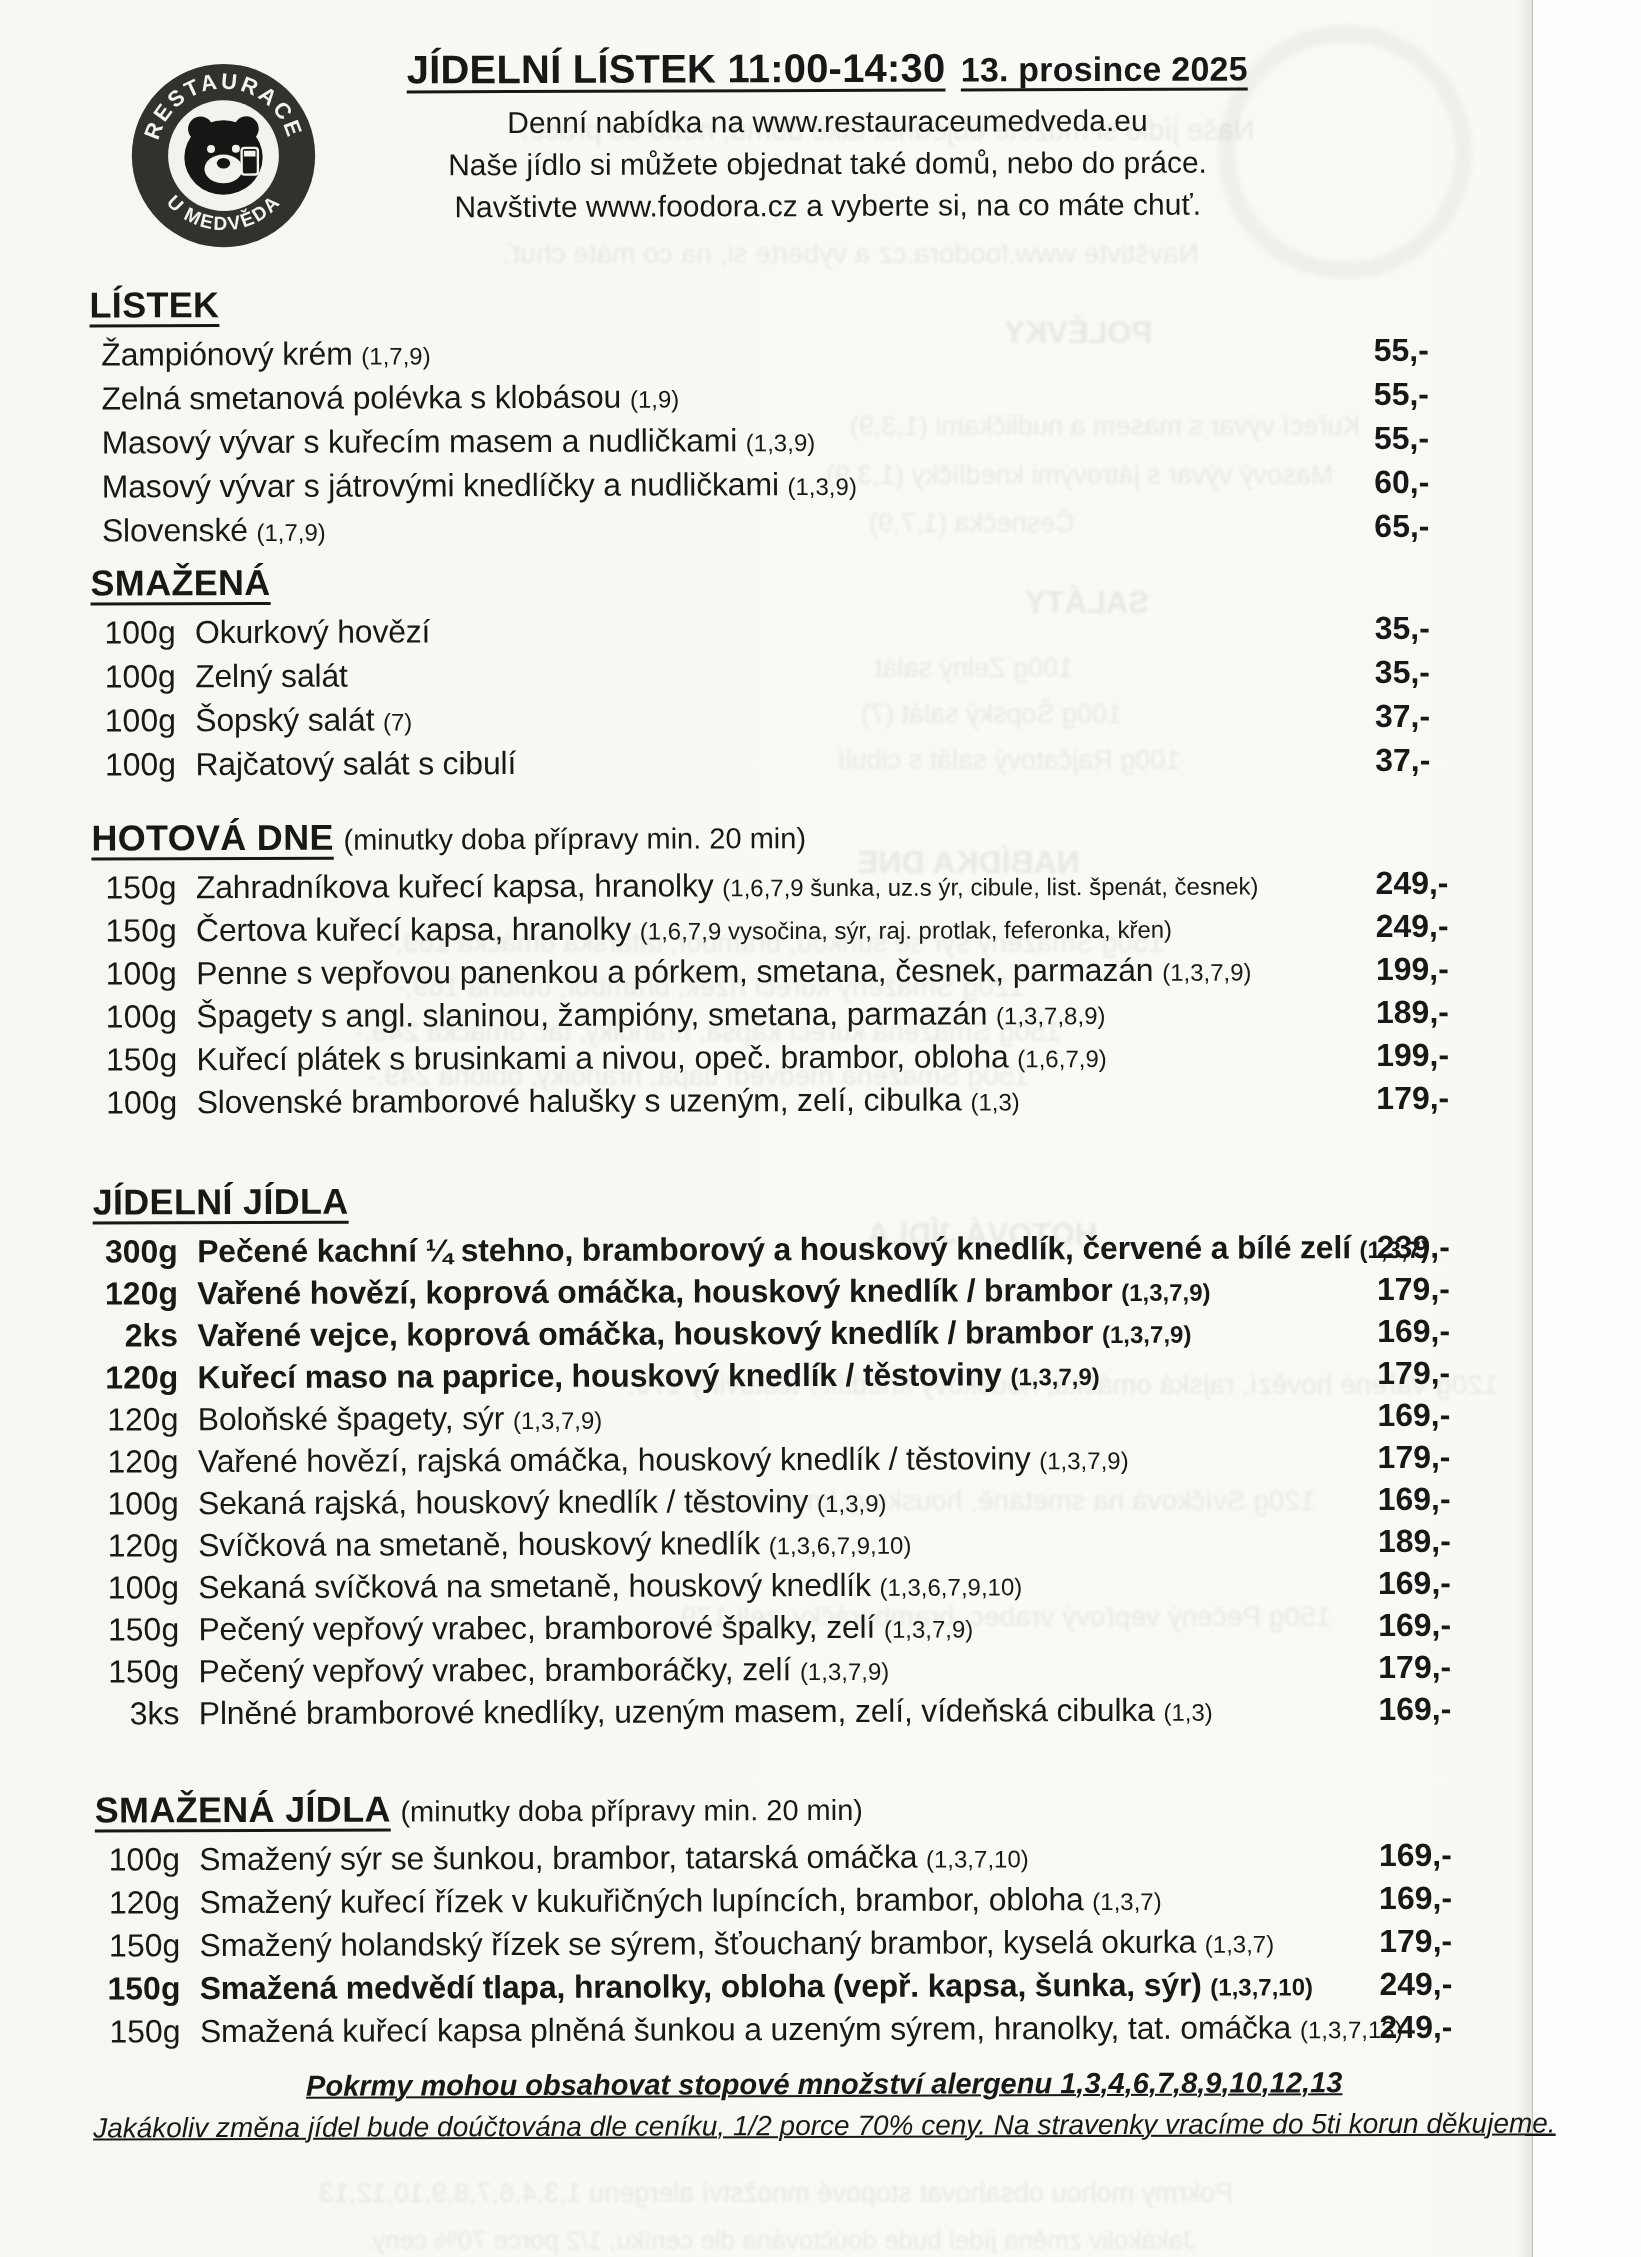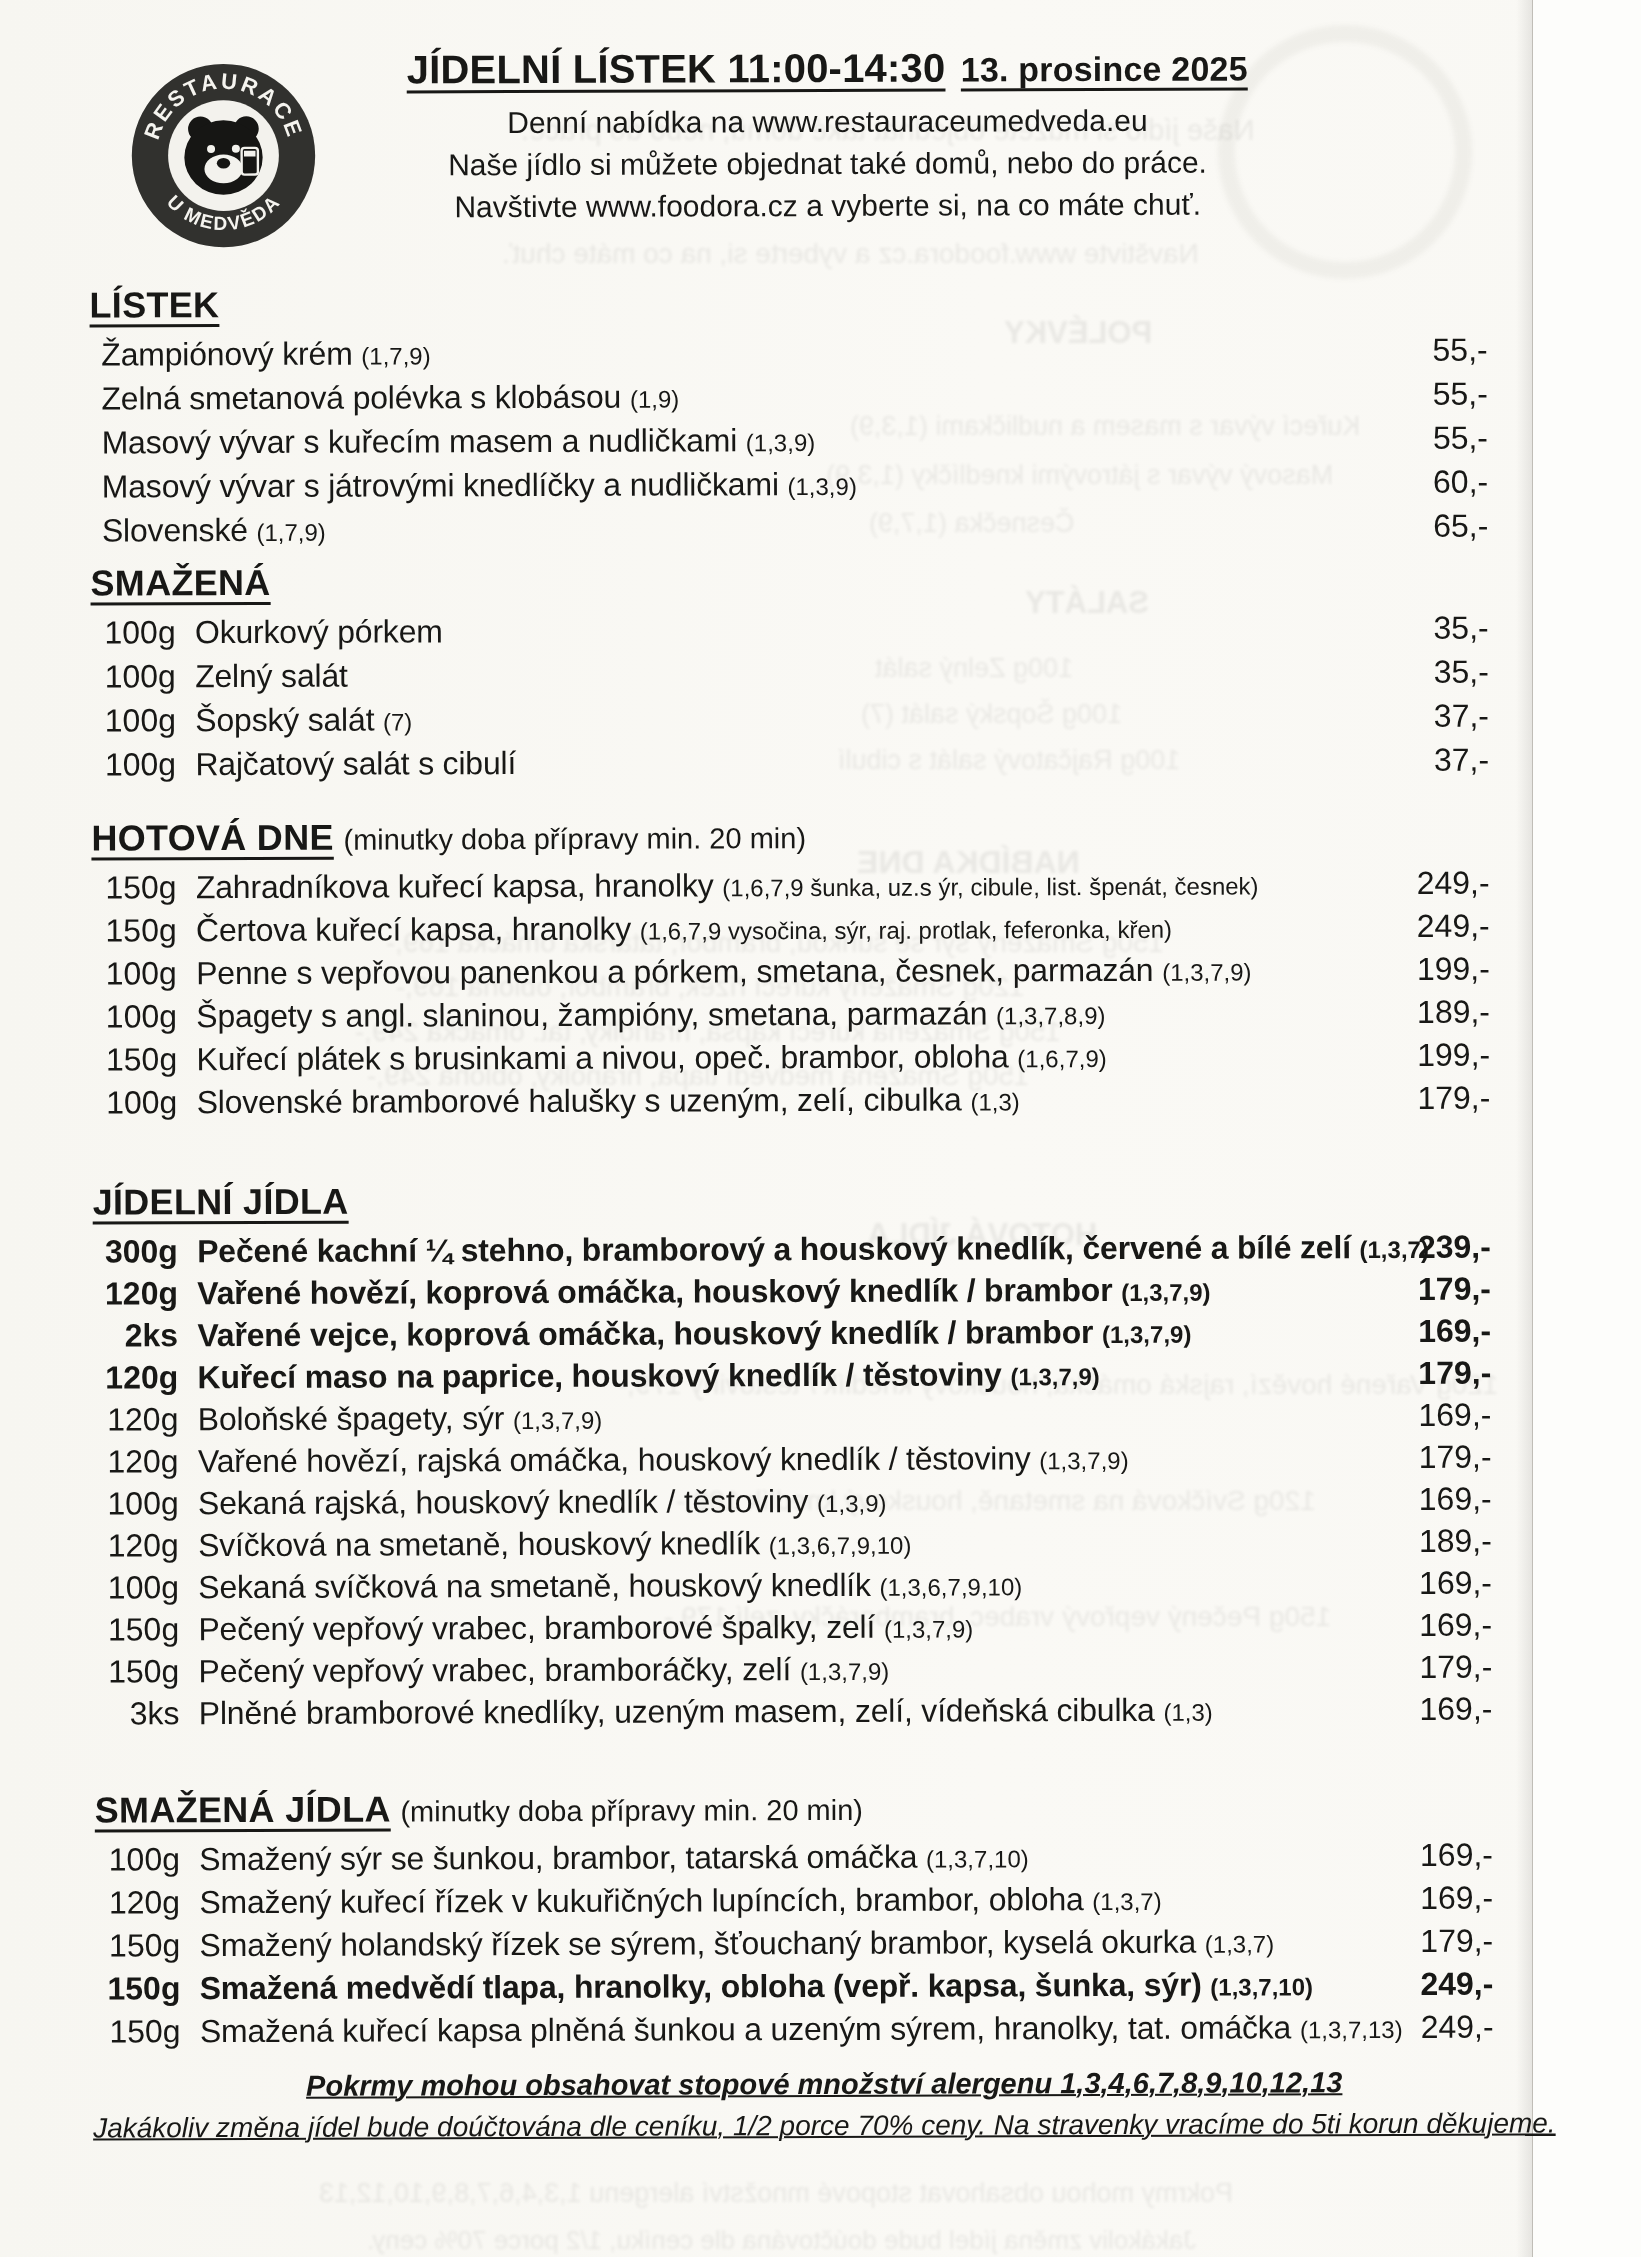--- a/index.html
+++ b/index.html
@@ -40,21 +40,21 @@
   .sec-1 { margin-top:5.8px; } .sec-2 { margin-top:27px; }
   .sec-3 { margin-top:54px; } .sec-4 { margin-top:52px; }
 
   .row { display:flex; align-items:baseline; height:44px; font-size:32px; white-space:nowrap; }
   .sec-2 .row { height:43px; } .sec-3 .row { height:42px; } .sec-4 .row { height:43px; }
   .row.bold { font-weight:700; }
   .w { flex:0 0 85px; text-align:right; }
   .nm { margin-left:19.3px; flex:1 1 auto; min-width:0; letter-spacing:-0.2px; }
   .no-w .nm { margin-left:11.6px; }
   .alg { font-size:24px; letter-spacing:0; }
-  .pr { flex:0 0 114px; text-align:right; margin-left:5.8px; }
+  .pr { flex:0 0 114px; margin-left:5.8px;font-weight:bold; }
 
   
   .footer { position:absolute; left:0; top:2068px; width:100%; text-align:center; font-style:italic; }
   .f1 { font-size:29px; font-weight:700; text-decoration:underline; text-decoration-thickness:2.4px; }
   .f2 { font-size:28px; margin-top:8.7px; text-decoration:underline; text-decoration-thickness:1.9px; }
 </style>
 </head>
 <body>
 
 <div class="page">
@@ -143,21 +143,21 @@
           </div>
           <div class="row no-w">
             <span class="nm"><span>Slovenské</span> <span class="alg">(1,7,9)</span></span>
             <span class="pr">65,-</span>
           </div>
         </section>
         <section class="sec sec-1">
           <div class="sec-head"><h2>SMAŽENÁ</h2></div>
           <div class="row">
             <span class="w">100g</span>
-            <span class="nm"><span>Okurkový pórkem</span> <span class="alg"></span></span>
+            <span class="nm"><span>Okurkový hovězí</span> <span class="alg"></span></span>
             <span class="pr">35,-</span>
           </div>
           <div class="row">
             <span class="w">100g</span>
             <span class="nm"><span>Zelný salát</span> <span class="alg"></span></span>
             <span class="pr">35,-</span>
           </div>
           <div class="row">
             <span class="w">100g</span>
             <span class="nm"><span>Šopský salát</span> <span class="alg">(7)</span></span>

